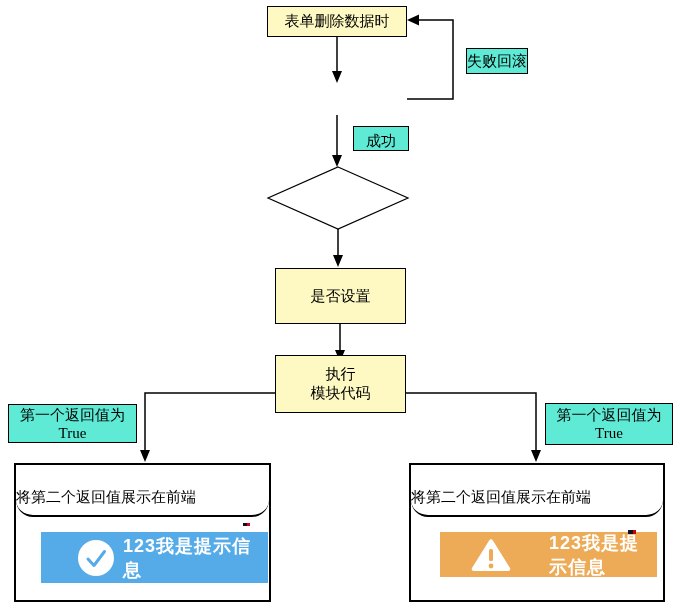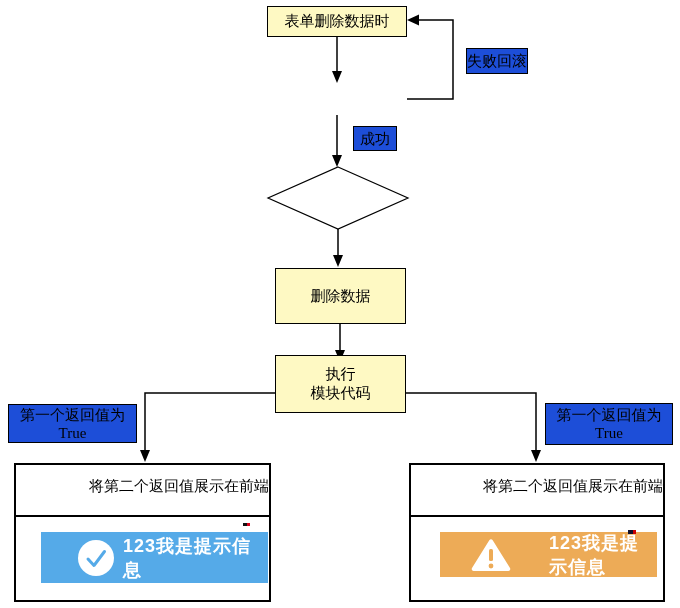--- a/index.html
+++ b/index.html
@@ -7,35 +7,35 @@
     position:relative;width:680px;height:608px;background:#fff;overflow:hidden;
     font-family:"Liberation Serif","DejaVu Serif",serif;color:#000;
   }
   .connector-layer{position:absolute;left:0;top:0;width:680px;height:608px;}
   .node{
     position:absolute;border:1px solid #000;background:#fef9c3;box-sizing:border-box;
     display:flex;flex-direction:column;align-items:center;justify-content:center;
     font-size:15px;line-height:19px;text-align:center;
   }
   .edge-label{
-    position:absolute;border:1px solid #000;background:#1d4ed8;box-sizing:border-box;
+    position:absolute;border:1px solid #000;background:#5eead4;box-sizing:border-box;
     display:flex;flex-direction:column;align-items:center;justify-content:center;
     font-size:15px;line-height:18px;text-align:center;
   }
   .diamond-text{
     position:absolute;display:flex;flex-direction:column;align-items:center;justify-content:center;
     font-size:15px;line-height:19px;text-align:center;background:transparent;
   }
   .result-box{
     position:absolute;border:2px solid #000;background:#fff;box-sizing:border-box;
   }
   .result-title{
     height:52px;border-bottom:2px solid #000;box-sizing:border-box;
-    display:flex;align-items:flex-start;justify-content:flex-end;
-    padding-top:12px;font-size:15px;
+    display:flex;align-items:flex-start;justify-content:flex-start;
+    padding-top:23px;font-size:15px;border-radius:17px;
   }
   .toast{
     position:absolute;display:flex;align-items:center;
     font-family:"Liberation Sans","DejaVu Sans",sans-serif;
     font-weight:bold;font-size:18px;color:#fff;letter-spacing:1px;padding-left:19px;
   }
   .toast-icon{flex:0 0 auto;display:block;}
   .artifact{position:absolute;}
   .artifact-1{left:243px;top:523px;width:7px;height:3px;background:linear-gradient(to right,#111 55%,#d9001b 45%);}
   .artifact-2{left:628px;top:530px;width:8px;height:4px;background:linear-gradient(to right,#10102a 60%,#c00 40%);}
@@ -76,27 +76,27 @@
 
   <div class="node" style="left:267px;top:6px;width:140px;height:31px;">
     <span>表单删除数据时</span>
   </div>
 
 
   <div class="edge-label" style="left:466px;top:48px;width:62px;height:26px;">
     <span>失败回滚</span>
   </div>
 
-  <div class="edge-label" style="left:353px;top:126px;width:44px;height:25px;">
+  <div class="edge-label" style="left:353px;top:126px;width:56px;height:25px;justify-content:flex-end;">
     <span>成功</span>
   </div>
 
 
   <div class="node" style="left:275px;top:268px;width:131px;height:56px;">
-    <span>删除数据</span>
+    <span>是否设置</span>
   </div>
 
   <div class="node" style="left:275px;top:355px;width:131px;height:58px;">
     <span>执行</span>
     <span>模块代码</span>
   </div>
 
   <div class="edge-label" style="left:8px;top:404px;width:129px;height:39px;">
     <span>第一个返回值为</span>
     <span>True</span>

